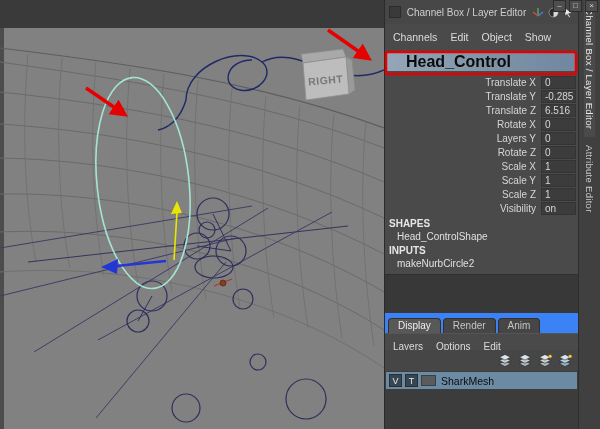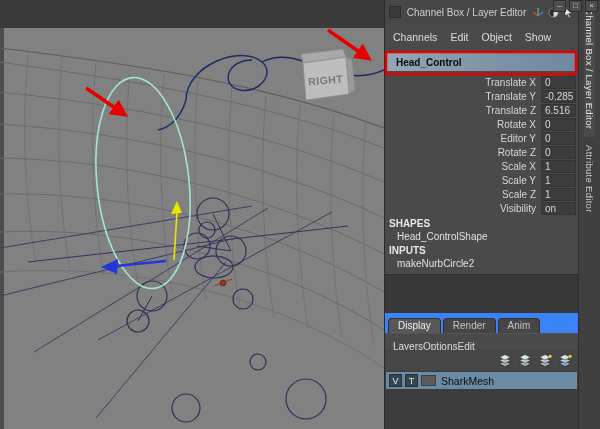--- a/index.html
+++ b/index.html
@@ -21,37 +21,37 @@
   .titlebar{height:24px;display:flex;align-items:center;gap:4px;padding:0 4px;background:#474747;flex:0 0 auto;}
   .panel-menu-icon{width:10px;height:10px;background:#3a3a3a;border:1px solid #2c2c2c;flex:0 0 auto;}
   .title{flex:1;text-align:center;font-size:10px;color:#cfcfcf;white-space:nowrap;overflow:hidden;}
   .titlebar-icons{display:flex;gap:4px;align-items:center;flex:0 0 auto;}
   .menubar{height:17px;display:flex;gap:13px;padding:0 8px;align-items:center;flex:0 0 auto;color:#dcdcdc;font-size:10.5px;}
   .menu-item{cursor:default;margin-top:8px;}
   .object-row{
     height:18px;margin:12px 1px 2px 1px;flex:0 0 auto;display:flex;align-items:center;
     background:linear-gradient(90deg,#93a7b8 0%,#7e93a6 55%,#6f87a0 100%);
   }
-  .object-name{color:#0b0b0b;font-weight:bold;padding-left:10px;font-size:10px;}
+  .object-name{color:#0b0b0b;font-weight:bold;padding-left:20px;font-size:16px;}
   .channels{flex:0 0 auto;padding:2px 2px 0 2px;}
   .channel-row{height:14px;display:flex;align-items:center;}
   .channel-label{flex:1;text-align:right;padding-right:5px;color:#d6d6d6;font-size:10px;white-space:nowrap;}
   .channel-value{
     width:30px;flex:0 0 auto;background:#3c3c3c;border:1px solid #343434;
     height:11px;line-height:11px;padding-left:3px;font-size:10px;color:#d6d6d6;overflow:hidden;
   }
   .section-header{font-weight:bold;color:#e6e6e6;padding:3px 0 0 4px;font-size:10px;flex:0 0 auto;}
   .section-item{font-weight:normal;color:#e0e0e0;padding:2px 0 0 12px;font-size:10px;flex:0 0 auto;}
   .filler{flex:1 1 auto;background:#383838;margin-top:5px;border-top:1px solid #2f2f2f;}
   
   .tabs-row{flex:0 0 auto;height:18px;display:flex;gap:2px;align-items:flex-end;padding:2px 3px 0 3px;background:#3b82f6;}
   .tab{padding:1px 9px 2px 9px;background:#464646;border:1px solid #303030;border-bottom:none;
        border-radius:4px 4px 0 0;font-size:10px;color:#c4c4c4;}
   .tab.active{background:#585858;color:#efefef;}
-  .layer-menubar{flex:0 0 auto;height:16px;display:flex;padding:0 8px;align-items:center;background:#4a4a4a;border-top:1px solid #555;font-size:10px;color:#dcdcdc;}
+  .layer-menubar{flex:0 0 auto;height:16px;display:flex;gap:13px;padding:0 8px;align-items:center;background:#4a4a4a;border-top:1px solid #555;font-size:10px;color:#dcdcdc;}
   .layer-icons{flex:0 0 auto;height:19px;display:flex;justify-content:flex-end;gap:4px;align-items:center;padding:1px 5px;background:#464646;}
   .layer-list{flex:0 0 auto;height:56px;background:#3c3c3c;padding:1px;}
   .layer-row{height:17px;display:flex;align-items:center;gap:3px;background:#6b8aa3;padding:0 3px;}
   .vt-box{width:13px;height:13px;background:#39464f;border:1px solid #273038;color:#e2e9ee;
           font-size:9px;display:flex;align-items:center;justify-content:center;box-sizing:border-box;}
   .swatch{width:15px;height:11px;background:#5b5b5b;border:1px solid #394046;box-sizing:border-box;}
   .layer-name{color:#0c0c0c;font-size:10.5px;padding-left:2px;}
   
   .side-strip{
     position:absolute;left:578px;top:0;width:22px;height:429px;background:#404040;
@@ -201,21 +201,21 @@
       </div>
     <div class="channel-row">
         <span class="channel-label">Translate Z</span>
         <span class="channel-value">6.516</span>
       </div>
     <div class="channel-row">
         <span class="channel-label">Rotate X</span>
         <span class="channel-value">0</span>
       </div>
     <div class="channel-row">
-        <span class="channel-label">Editor Y</span>
+        <span class="channel-label">Layers Y</span>
         <span class="channel-value">0</span>
       </div>
     <div class="channel-row">
         <span class="channel-label">Rotate Z</span>
         <span class="channel-value">0</span>
       </div>
     <div class="channel-row">
         <span class="channel-label">Scale X</span>
         <span class="channel-value">1</span>
       </div>

